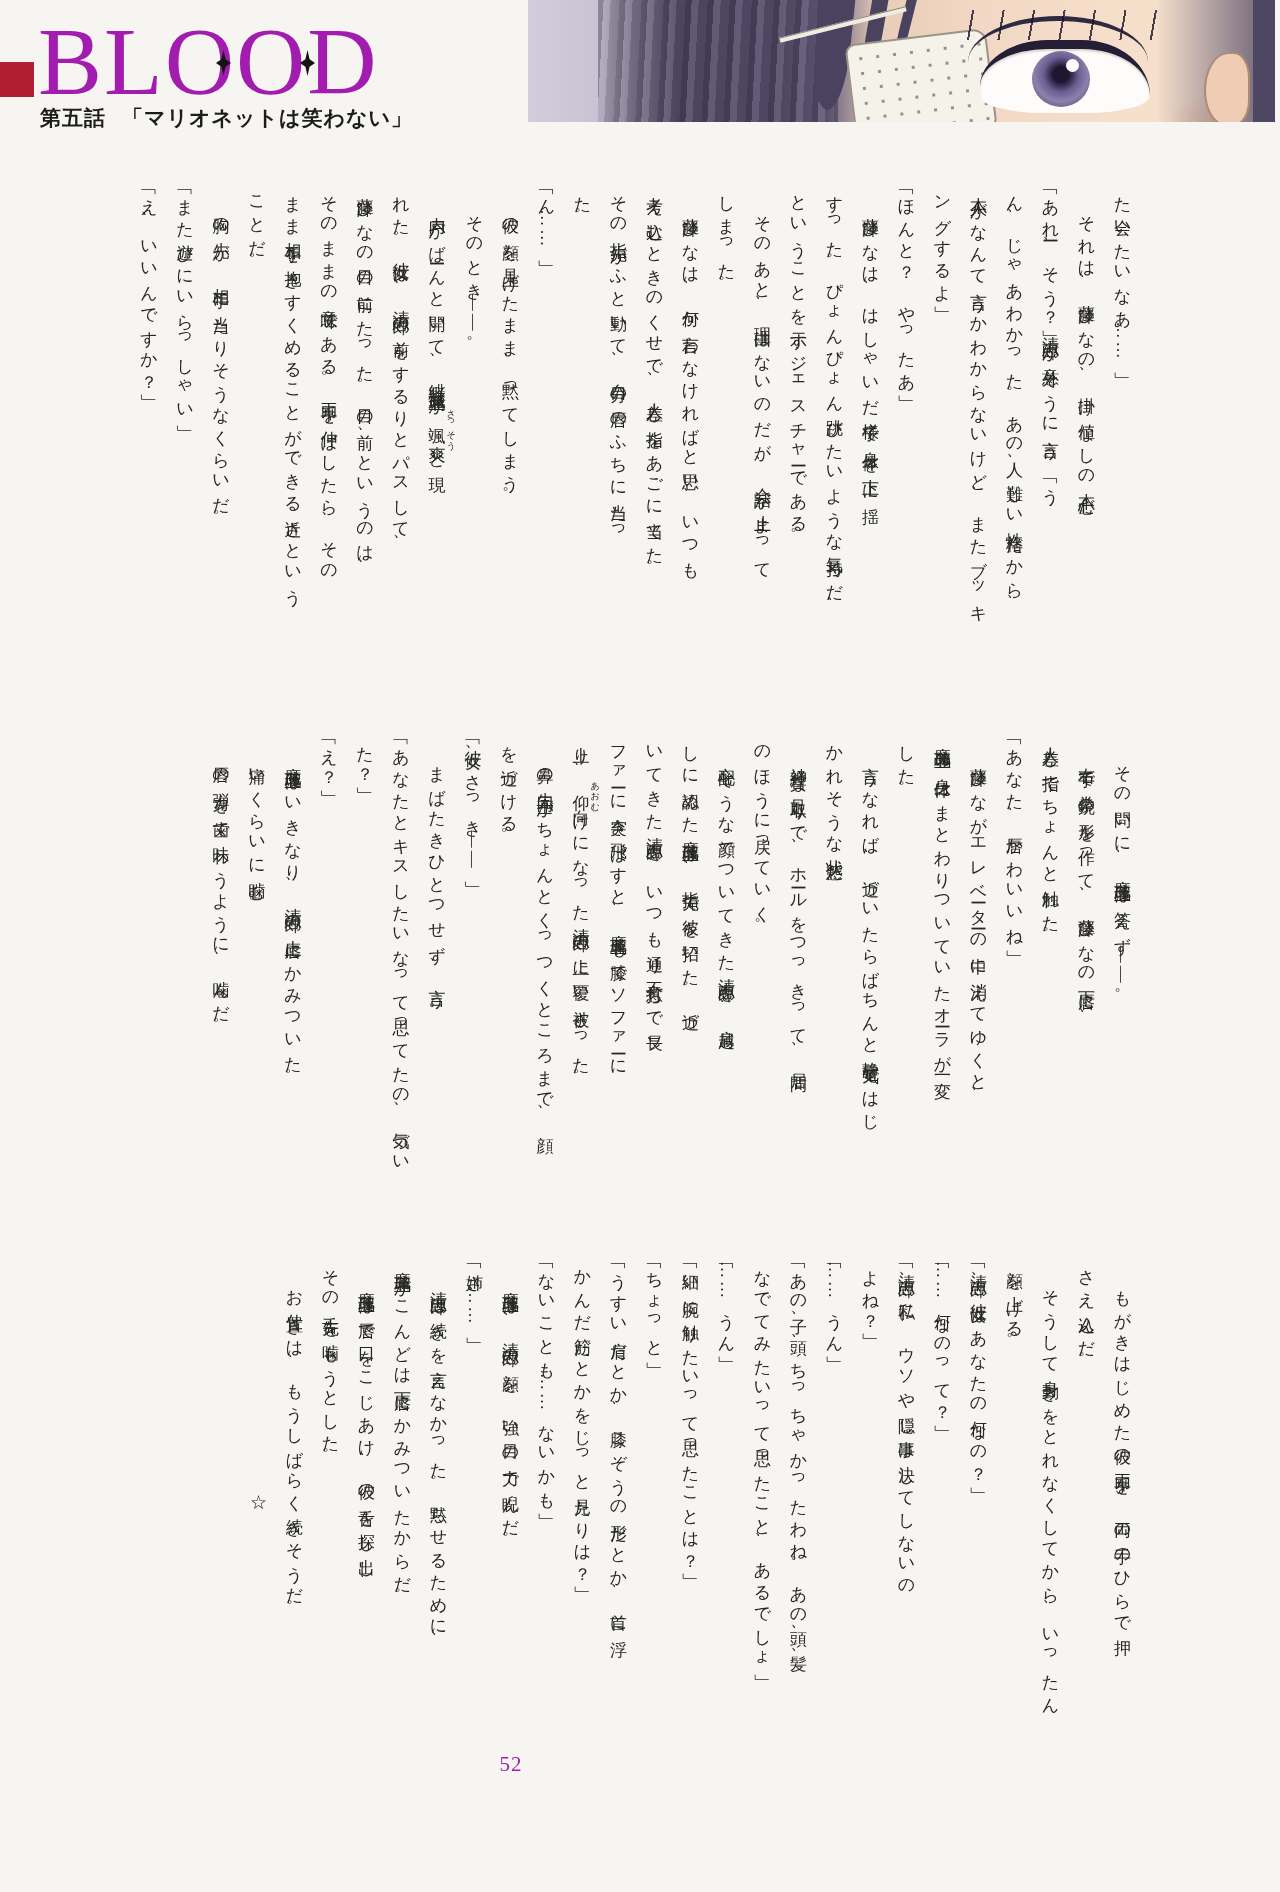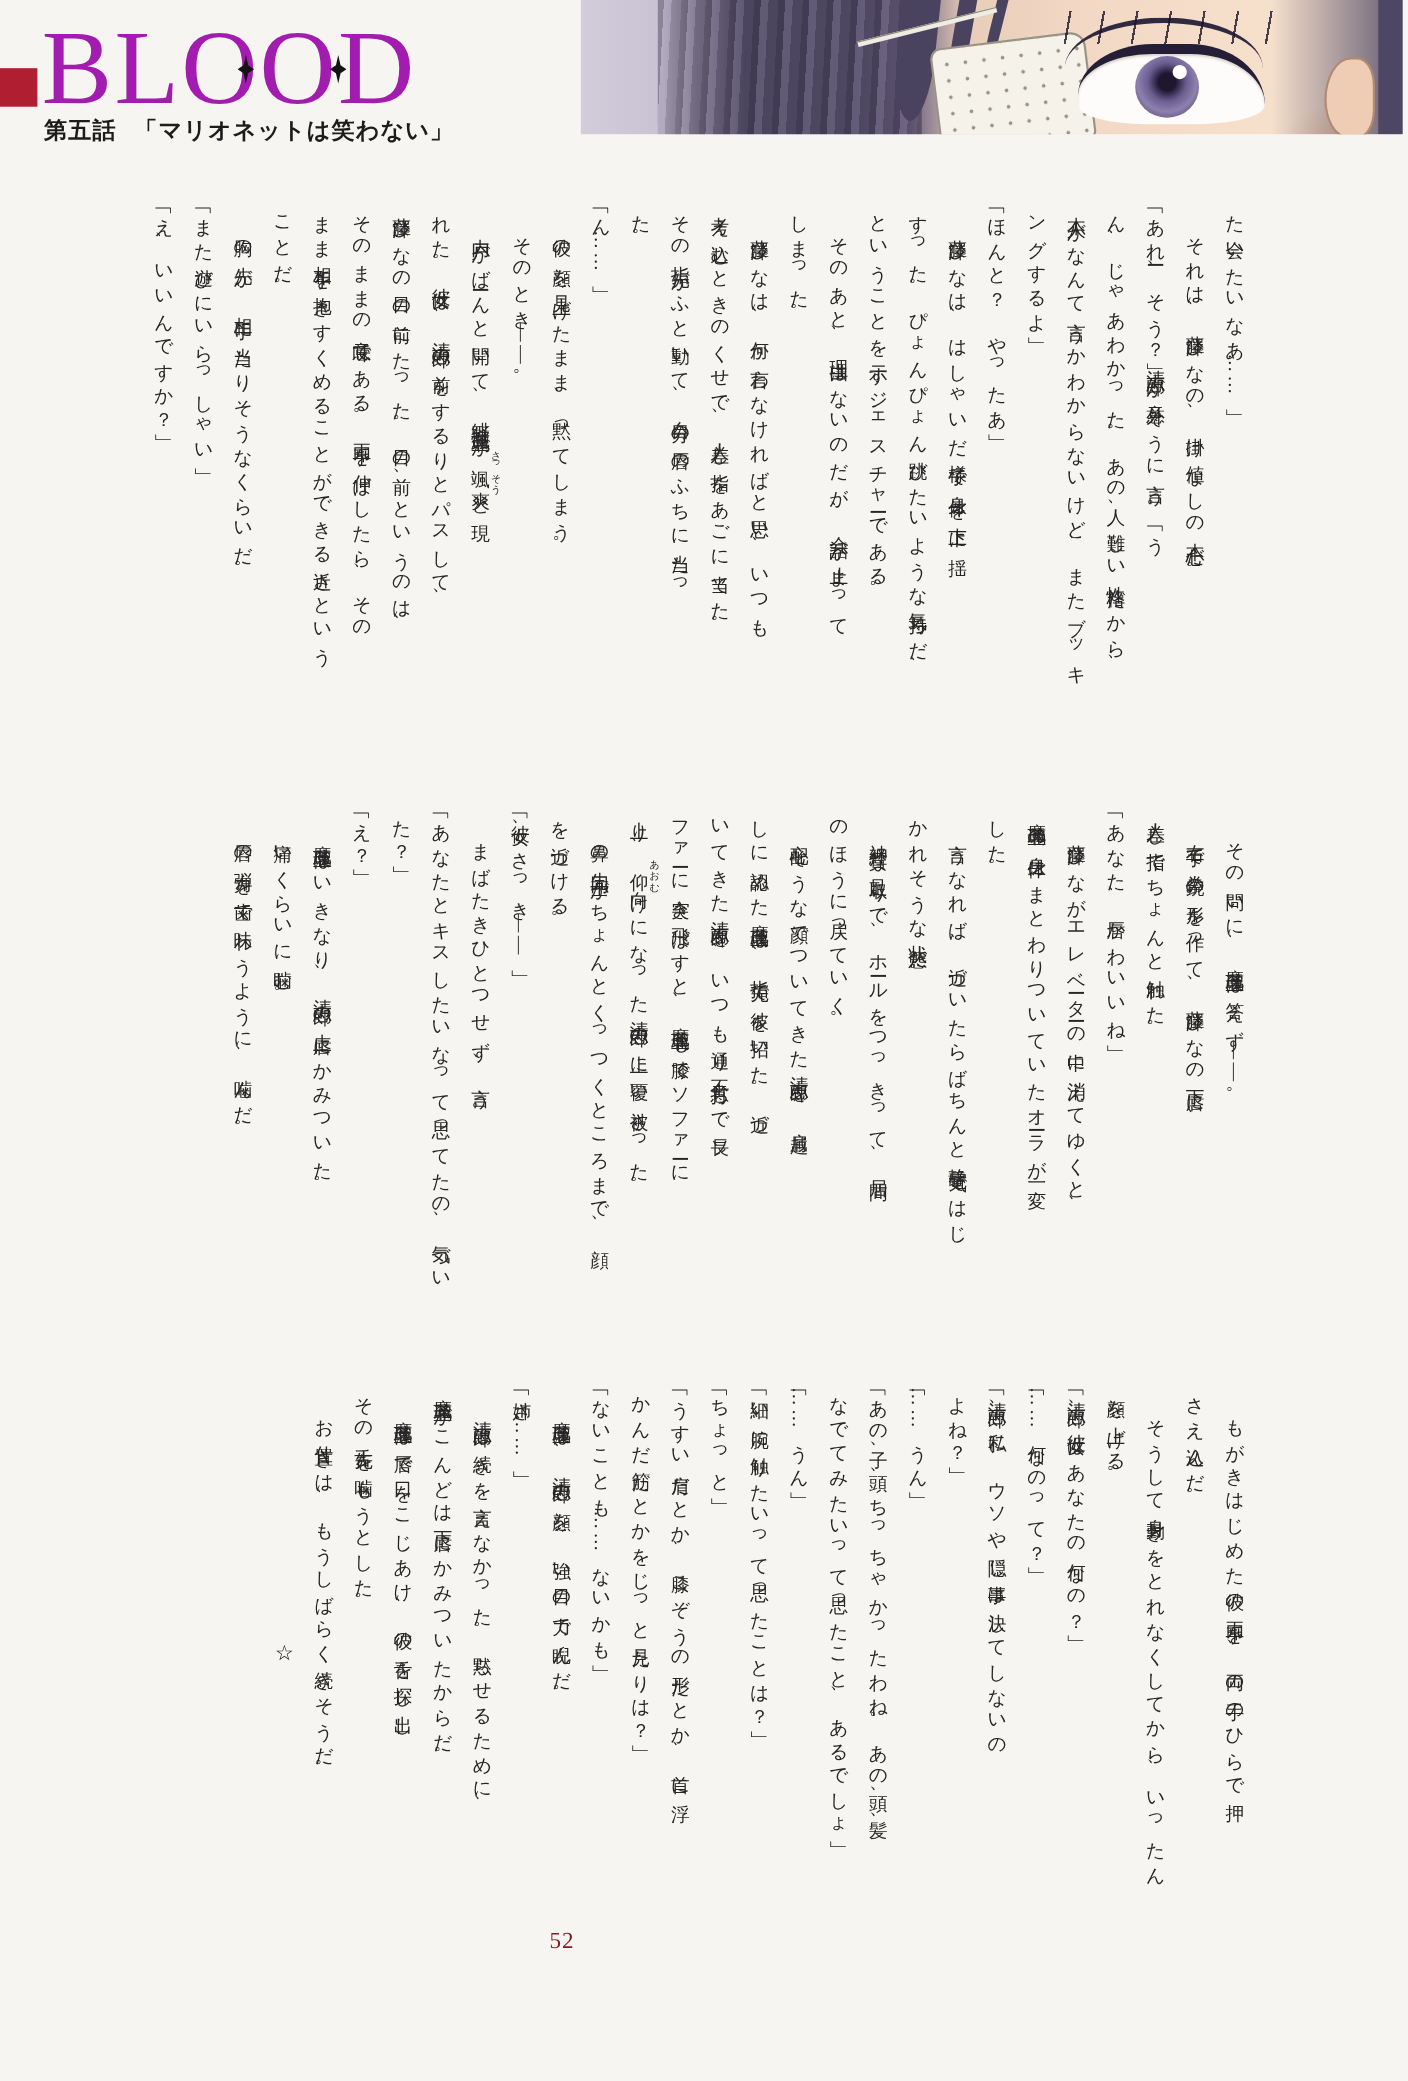--- a/index.html
+++ b/index.html
@@ -54,21 +54,21 @@
        font-size:17px;letter-spacing:3px;color:#262626;}
   .dan p{margin:0;padding:0;line-height:36px;height:100%;}
   .dan p.center{text-align:center;}
   ruby rt{font-size:9px;letter-spacing:0;}
 
   #dan1{left:132px;top:184px;width:1008px;height:466px;}
   #dan2{left:168px;top:734px;width:972px;height:466px;}
   #dan3{left:240px;top:1258px;width:900px;height:466px;}
 
   .page-number{position:absolute;left:0;top:1752px;width:1022px;text-align:center;
-               font-size:21px;letter-spacing:1px;color:#7f1d1d;}
+               font-size:21px;letter-spacing:1px;color:#a21caf;}
 </style>
 </head>
 <body>
 
 <div class="accent-bar"></div>
 
 <div class="logo-wrap">
   <div class="logo-text">BLOOD</div>
   <span class="o-star s1"></span>
   <span class="o-star s2"></span>

